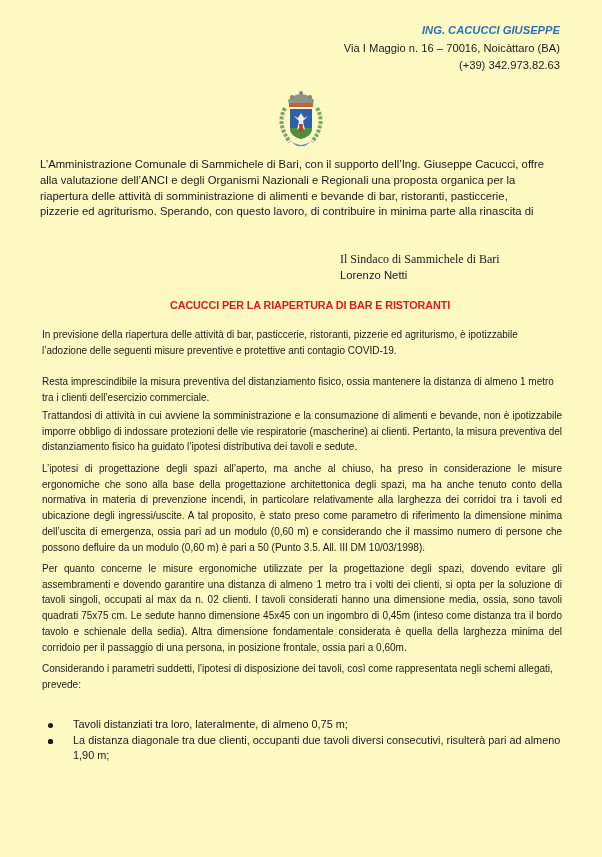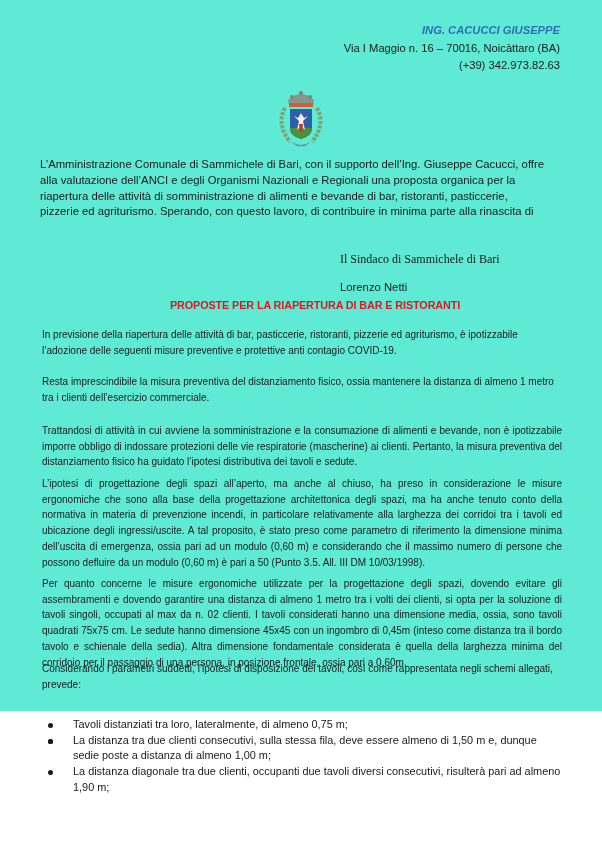--- a/index.html
+++ b/index.html
@@ -10,22 +10,22 @@
       overflow: hidden;
     }
     body {
       font-family: "Liberation Sans", sans-serif;
       color: #1a1a1a;
       position: relative;
     }
     .page {
       position: absolute;
       left: 0; top: 0;
-      width: 602px; height: 711px;
-      background: #5eead4;
+      width: 602px; height: 857px;
+      background: #fef9c3;
     }
     .letterhead {
       position: absolute;
       right: 42px;
       top: 22px;
       text-align: right;
       font-size: 11.2px;
       line-height: 17.5px;
     }
     .letterhead .name {
@@ -54,39 +54,38 @@
       left: 340px;
       width: 240px;
       top: 251px;
       font-family: "Liberation Serif", serif;
       font-size: 12px;
       line-height: 16px;
     }
     .signature .sig-name {
       font-family: "Liberation Sans", sans-serif;
       font-size: 11.3px;
-      margin-top: 12px;
     }
     .section-title {
       position: absolute;
       left: 170px;
       top: 299px;
       color: #e0191e;
       font-weight: bold;
       font-size: 10.8px;
       letter-spacing: -0.1px;
     }
     .body-text {
       position: absolute;
       left: 42px;
       width: 520px;
       font-size: 10px;
       line-height: 15.7px;
     }
-    .justify { text-align: justify; margin-top: 15px; }
+    .justify { text-align: justify; }
     .p1 { top: 327px; }
     .p2 { top: 374px; }
     .p3 { top: 408px; }
     .p4 { top: 461px; }
     .p5 { top: 561px; }
     .p6 { top: 661px; }
     .bullets {
       position: absolute;
       left: 42px;
       width: 520px;
@@ -149,40 +148,36 @@
     <div>alla valutazione dell’ANCI e degli Organismi Nazionali e Regionali una proposta organica per la</div>
     <div>riapertura delle attività di somministrazione di alimenti e bevande di bar, ristoranti, pasticcerie,</div>
     <div>pizzerie ed agriturismo. Sperando, con questo lavoro, di contribuire in minima parte alla rinascita di</div>
   </div>
 
   <div class="signature">
     <div>Il Sindaco di Sammichele di Bari</div>
     <div class="sig-name">Lorenzo Netti</div>
   </div>
 
-  <div class="section-title">PROPOSTE PER LA RIAPERTURA DI BAR E RISTORANTI</div>
+  <div class="section-title">CACUCCI PER LA RIAPERTURA DI BAR E RISTORANTI</div>
 
   <p class="body-text p1">In previsione della riapertura delle attività di bar, pasticcerie, ristoranti, pizzerie ed agriturismo, è ipotizzabile l’adozione delle seguenti misure preventive e protettive anti contagio COVID-19.</p>
   <p class="body-text p2">Resta imprescindibile la misura preventiva del distanziamento fisico, ossia mantenere la distanza di almeno 1 metro tra i clienti dell’esercizio commerciale.</p>
   <p class="body-text p3 justify">Trattandosi di attività in cui avviene la somministrazione e la consumazione di alimenti e bevande, non è ipotizzabile imporre obbligo di indossare protezioni delle vie respiratorie (mascherine) ai clienti. Pertanto, la misura preventiva del distanziamento fisico ha guidato l’ipotesi distributiva dei tavoli e sedute.</p>
   <p class="body-text p4 justify">L’ipotesi di progettazione degli spazi all’aperto, ma anche al chiuso, ha preso in considerazione le misure ergonomiche che sono alla base della progettazione architettonica degli spazi, ma ha anche tenuto conto della normativa in materia di prevenzione incendi, in particolare relativamente alla larghezza dei corridoi tra i tavoli ed ubicazione degli ingressi/uscite. A tal proposito, è stato preso come parametro di riferimento la dimensione minima dell’uscita di emergenza, ossia pari ad un modulo (0,60 m) e considerando che il massimo numero di persone che possono defluire da un modulo (0,60 m) è pari a 50 (Punto 3.5. All. III DM 10/03/1998).</p>
   <p class="body-text p5 justify">Per quanto concerne le misure ergonomiche utilizzate per la progettazione degli spazi, dovendo evitare gli assembramenti e dovendo garantire una distanza di almeno 1 metro tra i volti dei clienti, si opta per la soluzione di tavoli singoli, occupati al max da n. 02 clienti. I tavoli considerati hanno una dimensione media, ossia, sono tavoli quadrati 75x75 cm. Le sedute hanno dimensione 45x45 con un ingombro di 0,45m (inteso come distanza tra il bordo tavolo e schienale della sedia). Altra dimensione fondamentale considerata è quella della larghezza minima del corridoio per il passaggio di una persona, in posizione frontale, ossia pari a 0,60m.</p>
   <p class="body-text p6">Considerando i parametri suddetti, l’ipotesi di disposizione dei tavoli, così come rappresentata negli schemi allegati, prevede:</p>
 
   <ul class="bullets">
     <li>
       <span class="dot"></span>
       <span>Tavoli distanziati tra loro, lateralmente, di almeno 0,75 m;</span>
     </li>
     <li>
       <span class="dot"></span>
     </li>
     <li>
       <span class="dot"></span>
-      <span>La distanza tra due clienti consecutivi, sulla stessa fila, deve essere almeno di 1,50 m e, dunque sedie poste a distanza di almeno 1,00 m;</span>
-    </li>
-    <li>
-      <span class="dot"></span>
       <span>La distanza diagonale tra due clienti, occupanti due tavoli diversi consecutivi, risulterà pari ad almeno 1,90 m;</span>
     </li>
   </ul>
 
 </div>
 
 </body></html>

